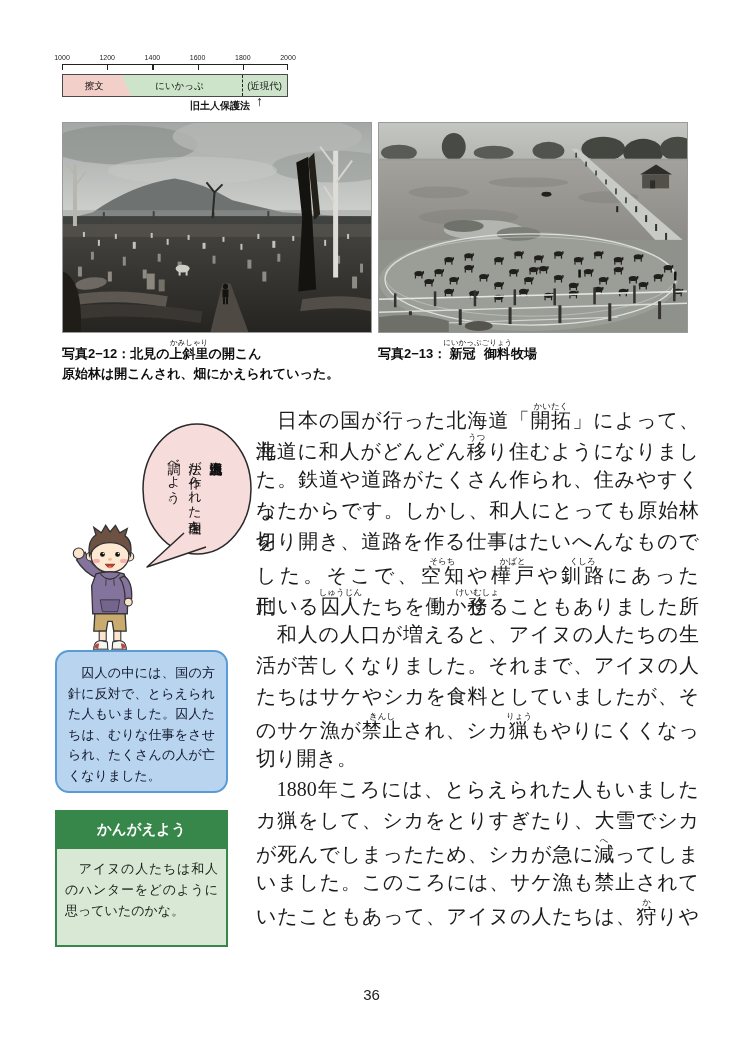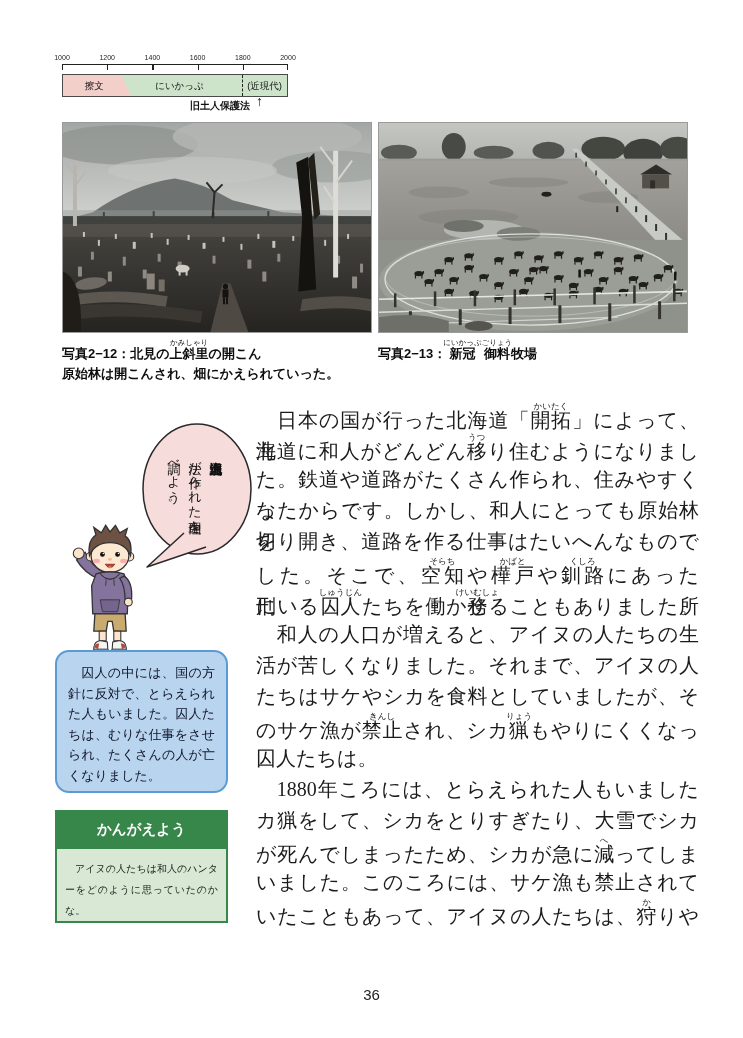--- a/index.html
+++ b/index.html
@@ -50,21 +50,21 @@
   .boy{position:absolute;left:56px;top:523px;width:108px;height:131px;}
   
   .note{position:absolute;left:55px;top:650px;width:173px;height:143px;box-sizing:border-box;
     background:var(--note-bg,#b9d4ef);border:2px solid var(--note-border,#5b9bd5);border-radius:14px;
     padding:11px 11px;font-size:13px;line-height:20.5px;text-align:justify;color:#0f1428;}
   
   .think{position:absolute;left:55px;top:810px;width:173px;box-sizing:border-box;}
   .think-head{background:var(--think-dark,#37874a);color:#fff;font-weight:bold;font-size:14.5px;
     text-align:center;padding:10px 0;}
   .think-body{border:2px solid var(--think-dark,#37874a);border-top:none;background:var(--think-bg,#d9e8d5);
-    padding:9px 8px 0;font-size:10px;line-height:21px;text-align:justify;color:#142019;}
+    padding:9px 8px 24px;font-size:13px;line-height:21px;text-align:justify;color:#142019;}
   
   .pageno{position:absolute;left:0;top:986px;width:100%;text-align:center;font-size:15px;color:#222;}
 </style>
 </head>
 <body>
 
 <div class="page">
 
   <div class="timeline">
     <div class="tl-ticks">
@@ -318,21 +318,21 @@
         <div class="tline fill">ったからです。しかし、和人にとっても原始林を</div>
         <div class="tline fill">切り開き、道路を作る仕事はたいへんなもので</div>
         <div class="tline fill">した。そこで、<ruby>空知<rt>そらち</rt></ruby>や<ruby>樺戸<rt>かばと</rt></ruby>や<ruby>釧路<rt>くしろ</rt></ruby>にあった<ruby>刑務所<rt>けいむしょ</rt></ruby></div>
         <div class="tline fill">にいる<ruby>囚人<rt>しゅうじん</rt></ruby>たちを働かせることもありました。</div>
       </div>
     <div class="para">
         <div class="tline fill">　和人の人口が増えると、アイヌの人たちの生</div>
         <div class="tline fill">活が苦しくなりました。それまで、アイヌの人</div>
         <div class="tline fill">たちはサケやシカを食料としていましたが、そ</div>
         <div class="tline fill">のサケ漁が<ruby>禁止<rt>きんし</rt></ruby>され、シカ<ruby>猟<rt>りょう</rt></ruby>もやりにくくなっ</div>
-        <div class="tline">囚人たちは。</div>
+        <div class="tline">切り開き。</div>
       </div>
     <div class="para">
         <div class="tline fill">　1880年ころには、とらえられた人もいました</div>
         <div class="tline fill">カ猟をして、シカをとりすぎたり、大雪でシカ</div>
         <div class="tline fill">が死んでしまったため、シカが急に<ruby>減<rt>へ</rt></ruby>ってしま</div>
         <div class="tline fill">いました。このころには、サケ漁も禁止されて</div>
         <div class="tline fill">いたこともあって、アイヌの人たちは、<ruby>狩<rt>か</rt></ruby>りや</div>
       </div>
   </div>
 

